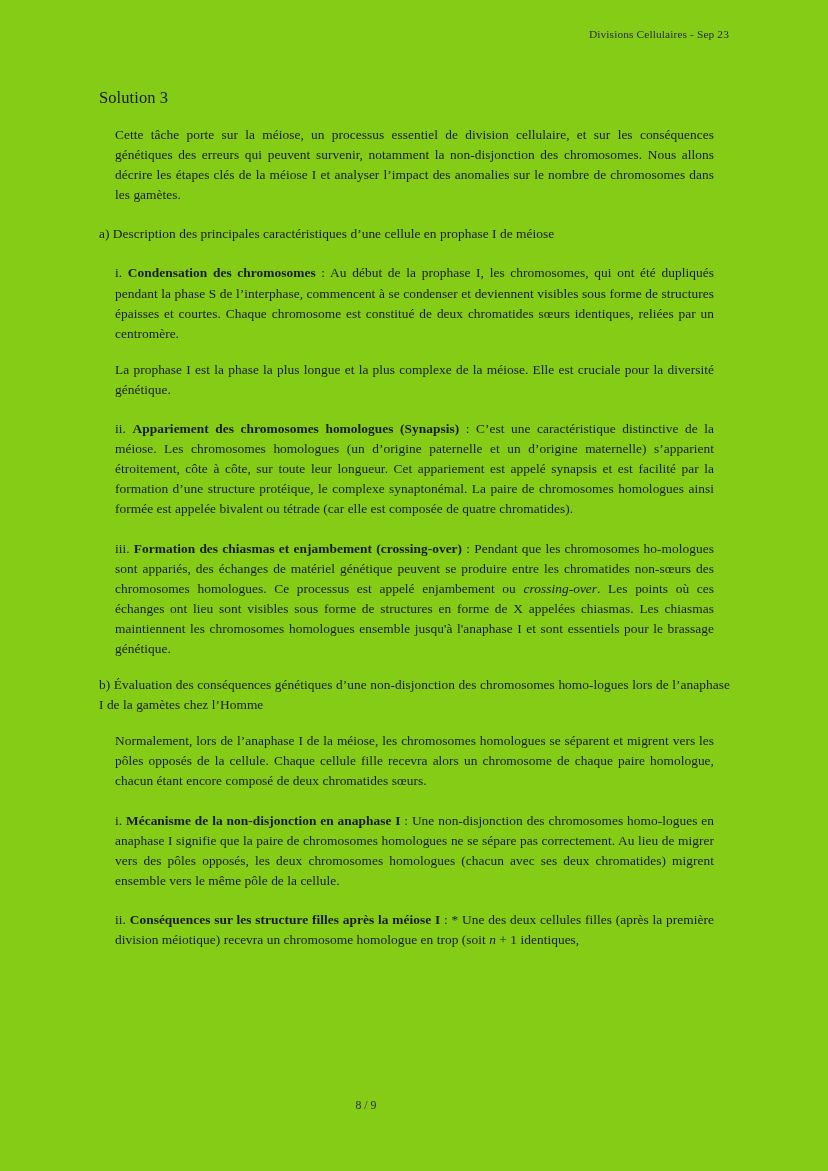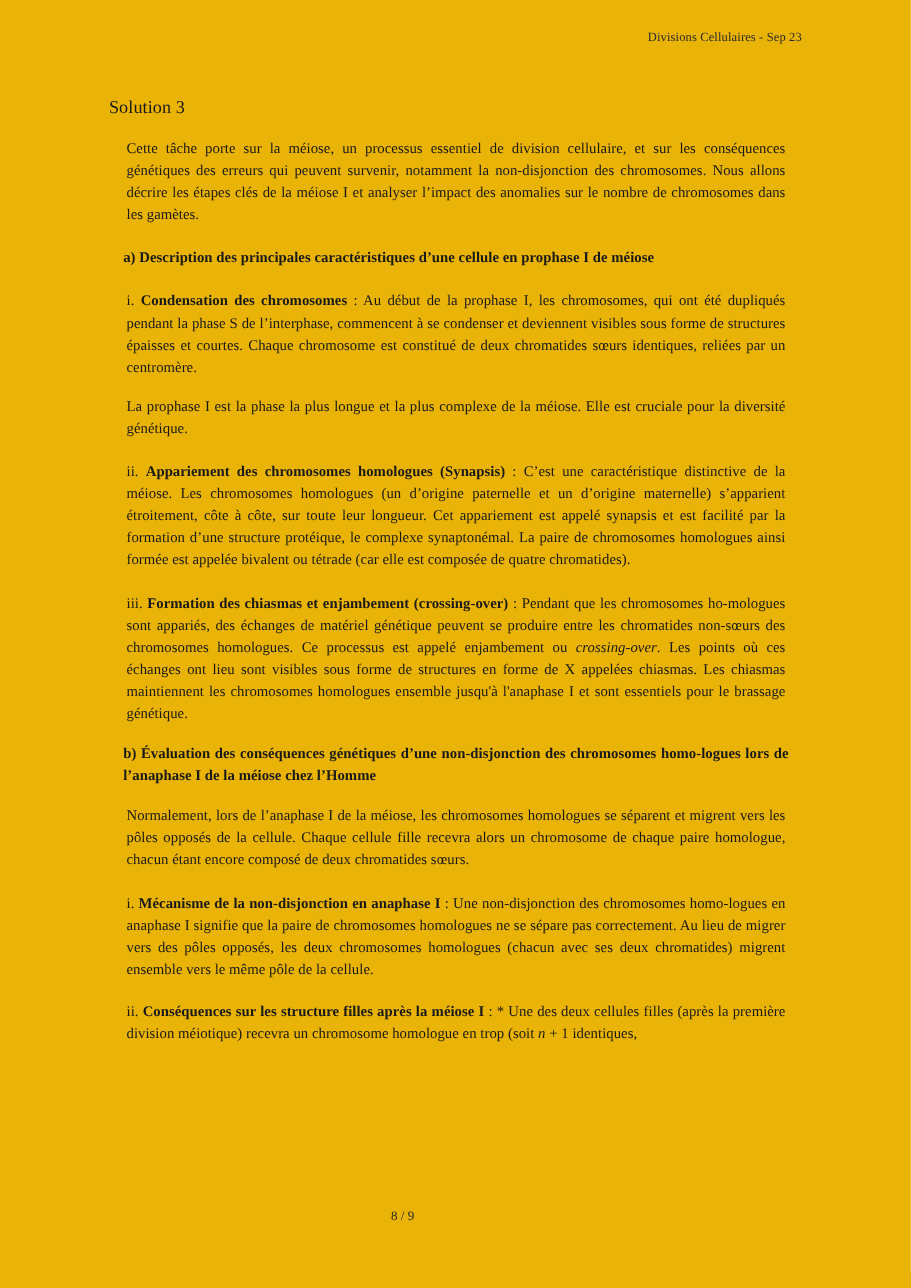--- a/index.html
+++ b/index.html
@@ -14,21 +14,21 @@
     position: relative;
     font-family: "Liberation Serif", "DejaVu Serif", serif;
     color: #1a1a1a;
     overflow: hidden;
   }
   .page {
     position: relative;
     width: 828px;
     height: 1171px;
     box-sizing: border-box;
-    background: #eab308;
+    background: #84cc16;
   }
   .running-header {
     position: absolute;
     top: 27px;
     left: 99px;
     width: 630px;
     text-align: right;
     font-size: 11.4px;
     line-height: 14px;
     color: #2b2b2b;
@@ -55,24 +55,24 @@
     text-justify: inter-word;
     hyphens: manual;
     letter-spacing: 0.003em;
   }
   p.para + p.para {
     margin-top: 0;
   }
   .gap-lg { margin-top: 19px !important; }
   .gap-md { margin-top: 13px !important; }
   .heading-b {
-    font-weight: bold;
+    font-weight: normal;
     font-size: 13.4px;
     line-height: 20.1px;
-    margin: 13px;
+    margin: 0;
     text-align: justify;
     letter-spacing: 0.003em;
   }
   .lead {
     font-weight: bold;
   }
   .it {
     font-style: italic;
   }
   .mathvar {
@@ -118,21 +118,21 @@
       <span>ii.</span>
       <span class="lead">Appariement des chromosomes homologues (Synapsis)</span><span> : </span><span>C’est une caractéristique distinctive de la méiose. Les chromosomes homologues (un d’origine paternelle et un d’origine maternelle) s’apparient étroitement, côte à côte, sur toute leur longueur. Cet appariement est appelé synapsis et est facilité par la formation d’une structure protéique, le complexe synaptonémal. La paire de chromosomes homologues ainsi formée est appelée bivalent ou tétrade (car elle est composée de quatre chromatides).</span>
     </p>
 
     <p class="para gap-lg">
       <span>iii.</span>
       <span class="lead">Formation des chiasmas et enjambement (crossing-over)</span><span> : </span><span>Pendant que les chromosomes ho-mologues sont appariés, des échanges de matériel génétique peuvent se produire entre les chromatides non-sœurs des chromosomes homologues. Ce processus est appelé enjambement ou </span><span class="it">crossing-over</span><span>. Les points où ces échanges ont lieu sont visibles sous forme de structures en forme de X appelées chiasmas. Les chiasmas maintiennent les chromosomes homologues ensemble jusqu'à l'anaphase I et sont essentiels pour le brassage génétique.</span>
     </p>
 
 
-    <p class="heading-b gap-md">b) Évaluation des conséquences génétiques d’une non-disjonction des chromosomes homo-logues lors de l’anaphase I de la méiose chez l’Homme</p>
+    <p class="heading-b gap-md">b) Évaluation des conséquences génétiques d’une non-disjonction des chromosomes homo-logues lors de l’anaphase I de la gamètes chez l’Homme</p>
 
     <p class="para">Normalement, lors de l’anaphase I de la méiose, les chromosomes homologues se séparent et migrent vers les pôles opposés de la cellule. Chaque cellule fille recevra alors un chromosome de chaque paire homologue, chacun étant encore composé de deux chromatides sœurs.</p>
 
     <p class="para gap-lg">
       <span>i.</span>
       <span class="lead">Mécanisme de la non-disjonction en anaphase I</span><span> : </span><span>Une non-disjonction des chromosomes homo-logues en anaphase I signifie que la paire de chromosomes homologues ne se sépare pas correctement. Au lieu de migrer vers des pôles opposés, les deux chromosomes homologues (chacun avec ses deux chromatides) migrent ensemble vers le même pôle de la cellule.</span>
     </p>
 
     <p class="para gap-lg">
       <span>ii.</span>

